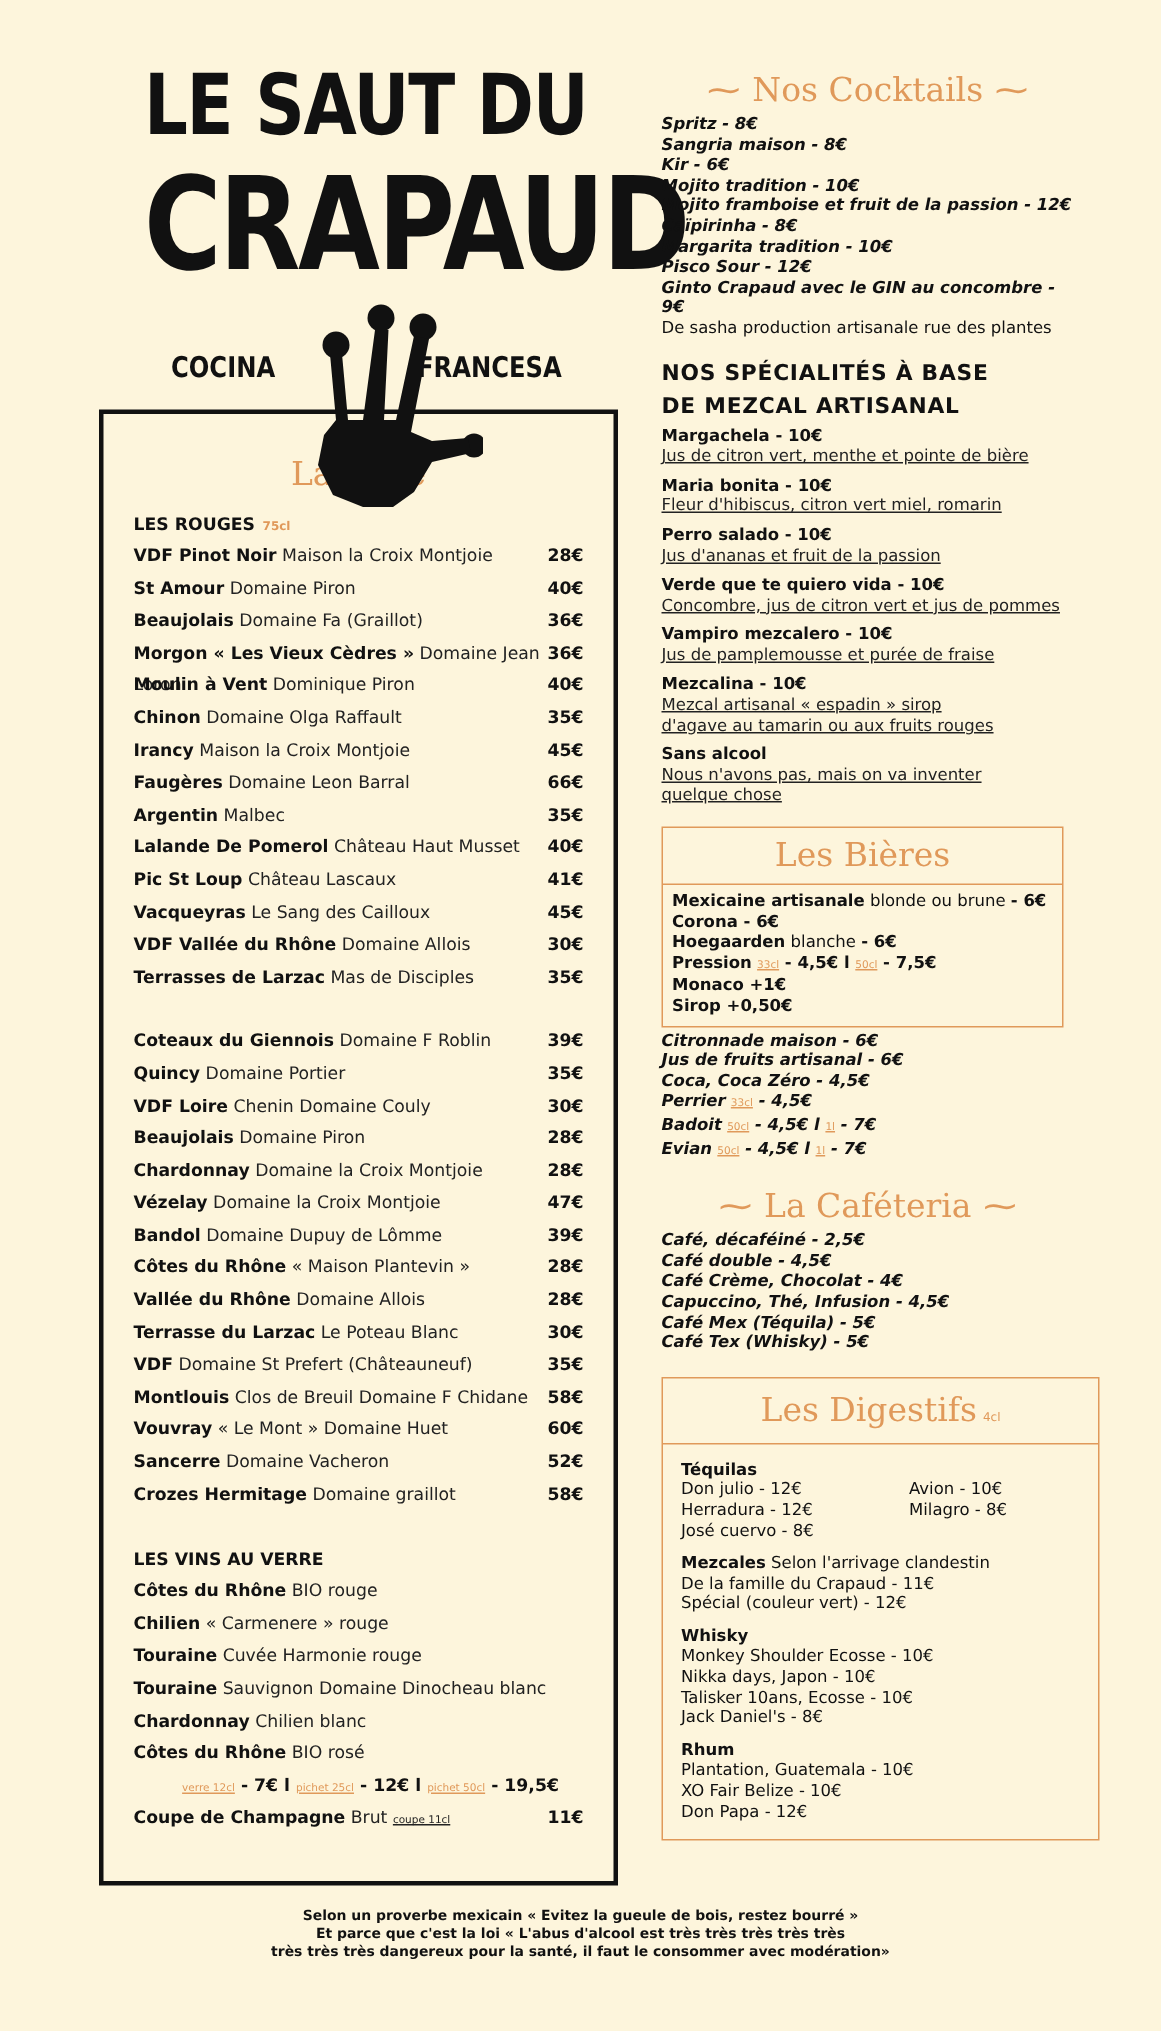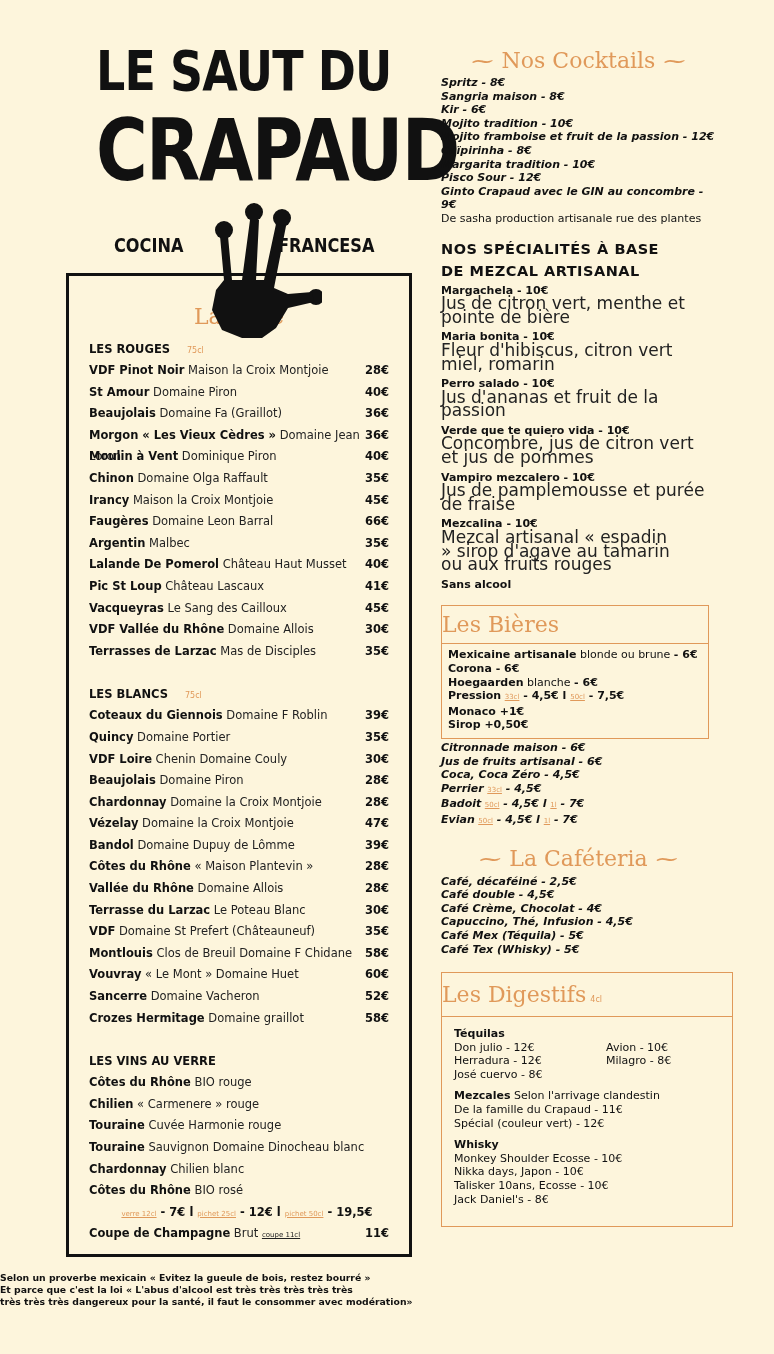--- a/index.html
+++ b/index.html
@@ -9,51 +9,51 @@
     .logo { position: absolute; left: 64px; top: 40px; width: 355px; height: 260px; text-align: left; }
     .logo-line1 { font-family: "DejaVu Sans", sans-serif; font-weight: bold; font-size: 56px; letter-spacing: -1px; line-height: 62px; transform: scaleX(0.82); transform-origin: center; white-space: nowrap; display: block; }
     .logo-line2 { font-family: "DejaVu Sans", sans-serif; font-weight: bold; font-size: 86px; letter-spacing: -2px; line-height: 88px; transform: scaleX(0.82); transform-origin: center; white-space: nowrap; display: block; margin-top: 4px; }
     .logo-sub-left { position: absolute; left: 50px; top: 194px; font-weight: bold; font-size: 19px; transform: scaleX(0.85); transform-origin: left; }
     .logo-sub-right { position: absolute; left: 214px; top: 194px; font-weight: bold; font-size: 19px; transform: scaleX(0.85); transform-origin: left; }
     .frog { position: absolute; left: 138px; top: 160px; width: 120px; height: 140px; z-index: 3; }
 
     .cave { position: absolute; left: 66px; top: 273px; width: 346px; height: 984px; border: 3px solid #111; background: #fdf5dc; padding: 30px 20px 0 20px; }
     .cave-title { text-align: center; color: #e0995a; font-family: "DejaVu Serif", serif; font-size: 22px; line-height: 30px; margin-bottom: 6px; margin-top: -4px; }
     .sec-head { font-weight: bold; font-size: 11.5px; margin-top: 0; height: 22px; line-height: 22px; }
-    .sec-head .vol { color: #e0995a; font-weight: normal; font-size: 8px; margin-left: 17px; }
+    .sec-head .vol { color: #e0995a; font-weight: bold; font-size: 8px; margin-left: 5px; }
     .wine { display: flex; justify-content: space-between; font-size: 11.5px; height: 21.6px; line-height: 21.6px; }
     .wine .name b { font-weight: bold; }
     .wine .name span { font-weight: normal; color: #222; }
     .wine .price { font-weight: bold; }
     .gap { height: 21px; }
     .tag { color: #e0995a; font-weight: normal; }
     .tag-small { color: #e0995a; font-size: 7px; text-decoration: underline; }
     .verre-prices { text-align: center; font-size: 11.5px; height: 21.6px; line-height: 21.6px; font-weight: bold; padding-left: 16px; }
     .verre-prices .tag-small { font-weight: normal; }
 
     .right { position: absolute; left: 441px; top: 44px; width: 275px; }
     .wavy-title { display: flex; align-items: center; justify-content: center; color: #e0995a; font-family: "DejaVu Serif", serif; font-size: 22px; height: 32px; }
     .wavy-title .wave { color: #e0995a; font-size: 22px; margin: 0 8px; }
     .ctext { font-size: 11px; line-height: 13.6px; }
     .ctext b { font-weight: bold; font-style: italic; }
     .big-head { font-family: "DejaVu Sans", sans-serif; font-weight: bold; font-size: 14.5px; line-height: 22px; letter-spacing: 0.5px; margin-top: 12px; }
     .spec { margin-top: 6px; }
     .spec .t { font-weight: bold; font-size: 11px; line-height: 13.6px; }
-    .spec .d { font-size: 17px; line-height: 13.6px; color: #222; }
+    .spec .d { font-size: 11px; line-height: 13.6px; color: #222; text-decoration: underline; }
 
     .box { border: 1.5px solid #e0995a; margin-top: 10px; }
-    .box-title { text-align: left; color: #e0995a; font-family: "DejaVu Serif", serif; font-size: 22px; height: 38px; line-height: 38px; border-bottom: 1.5px solid #e0995a; }
+    .box-title { text-align: center; color: #e0995a; font-family: "DejaVu Serif", serif; font-size: 22px; height: 38px; line-height: 38px; border-bottom: 1.5px solid #e0995a; }
     .box-title .vol { font-size: 8px; margin-left: 4px; font-family: "DejaVu Sans", sans-serif; }
     .box-body { padding: 4px 6px 6px 6px; font-size: 11px; line-height: 13.6px; }
     .dig-body { padding: 10px 12px 12px 12px; font-size: 11px; line-height: 13.6px; }
     .dig-group { margin-bottom: 8px; }
     .cols { display: flex; }
     .cols .c1 { width: 152px; }
 
-    .footer { position: absolute; left: 0; width: 774px; top: 1272px; text-align: left; font-size: 9.3px; font-weight: bold; line-height: 12.2px; }
+    .footer { position: absolute; left: 0; width: 774px; top: 1272px; text-align: center; font-size: 9.3px; font-weight: bold; line-height: 12.2px; }
   </style>
 </head>
 <body>
 
 <div class="logo">
   <span class="logo-line1">LE SAUT DU</span>
   <span class="logo-line2">CRAPAUD</span>
   <span class="logo-sub-left">COCINA</span>
   <span class="logo-sub-right">FRANCESA</span>
   <svg class="frog" viewBox="0 0 120 140">
@@ -126,23 +126,20 @@
         <span class="name"><b>VDF Vallée du Rhône</b> <span>Domaine Allois</span></span>
         <span class="price">30€</span>
       </div>
     <div class="wine">
         <span class="name"><b>Terrasses de Larzac</b> <span>Mas de Disciples</span></span>
         <span class="price">35€</span>
       </div>
   </div>
 
   <div class="gap"></div>
-  <div class="sec-head">
-    <span>LES BLANCS</span><span class="vol">75cl</span>
-  </div>
   <div>
     <div class="wine">
         <span class="name"><b>Coteaux du Giennois</b> <span>Domaine F Roblin</span></span>
         <span class="price">39€</span>
       </div>
     <div class="wine">
         <span class="name"><b>Quincy</b> <span>Domaine Portier</span></span>
         <span class="price">35€</span>
       </div>
     <div class="wine">
@@ -279,20 +276,21 @@
     <div class="spec">
         <div class="t">Vampiro mezcalero - 10€</div>
         <div class="d">Jus de pamplemousse et purée de fraise</div>
       </div>
     <div class="spec">
         <div class="t">Mezcalina - 10€</div>
         <div class="d" style="width:230px">Mezcal artisanal « espadin » sirop d'agave au tamarin ou aux fruits rouges</div>
       </div>
     <div class="spec">
         <div class="t">Sans alcool</div>
+        <div class="d" style="width:260px">Nous n'avons pas, mais on va inventer quelque chose</div>
       </div>
   </div>
 
   <div class="box" style="width:268px; margin-top:14px">
     <div class="box-title">Les Bières</div>
     <div class="box-body">
       <div><b>Mexicaine artisanale</b> <span>blonde ou brune</span> <b>- 6€</b></div>
       <div><b>Corona - 6€</b></div>
       <div><b>Hoegaarden</b> <span>blanche</span> <b> - 6€</b></div>
       <div><b>Pression</b> <span class="tag-small">33cl</span><b> - 4,5€ l </b><span class="tag-small">50cl</span><b> - 7,5€</b></div>
@@ -348,20 +346,26 @@
         <div>De la famille du Crapaud - 11€</div>
         <div>Spécial (couleur vert) - 12€</div>
       </div>
       <div class="dig-group">
         <div><b>Whisky</b></div>
         <div>Monkey Shoulder Ecosse - 10€</div>
         <div>Nikka days, Japon - 10€</div>
         <div>Talisker 10ans, Ecosse - 10€</div>
         <div>Jack Daniel's - 8€</div>
       </div>
+      <div class="dig-group" style="margin-bottom:0">
+        <div><b>Rhum</b></div>
+        <div>Plantation, Guatemala - 10€</div>
+        <div>XO Fair Belize - 10€</div>
+        <div>Don Papa - 12€</div>
+      </div>
     </div>
   </div>
 </div>
 
 <div class="footer">
   <div>Selon un proverbe mexicain « Evitez la gueule de bois, restez bourré »</div>
   <div>Et parce que c'est la loi « L'abus d'alcool est très très très très très</div>
   <div>très très très dangereux pour la santé, il faut le consommer avec modération»</div>
 </div>
 

